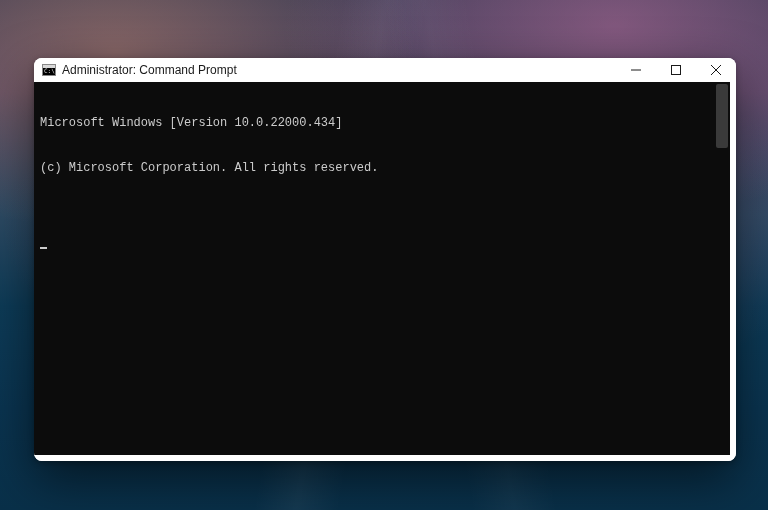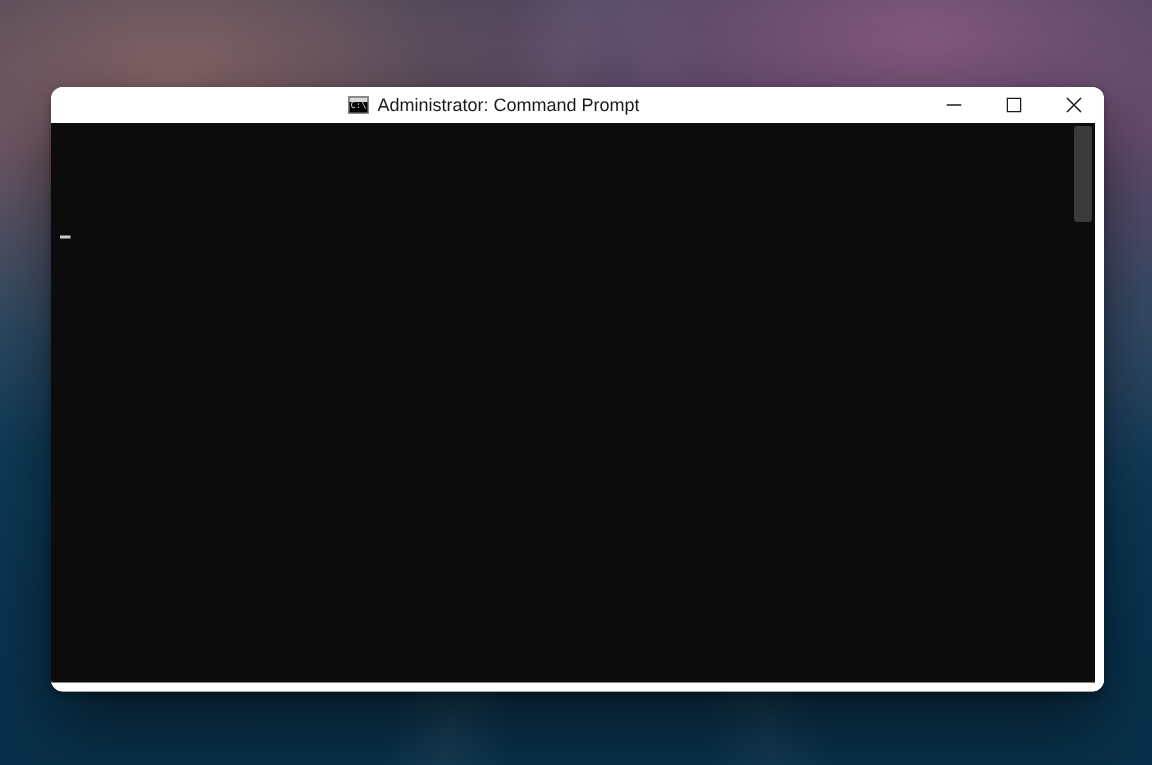--- a/index.html
+++ b/index.html
@@ -43,21 +43,20 @@
       align-items: center;
       user-select: none;
     }
     .titlebar-left {
       display: flex;
       align-items: center;
       padding-left: 8px;
       gap: 6px;
       flex: 1;
       min-width: 0;
-      justify-content: center;
     }
     .app-icon {
       width: 14px; height: 12px;
       background: #000;
       border: 1px solid #888;
       position: relative;
       flex-shrink: 0;
     }
     .app-icon::before{
       content:"";
@@ -142,20 +141,22 @@
       <div class="win-btn close">
         <svg width="10" height="10" viewBox="0 0 10 10">
             <path d="M0 0 L10 10 M10 0 L0 10" stroke="currentColor" stroke-width="1"></path>
           </svg>
       </div>
     </div>
   </div>
 
   <div class="terminal-wrap">
     <div class="terminal">
+      <div class="term-line">Microsoft Windows [Version 10.0.22000.434]</div>
+      <div class="term-line">(c) Microsoft Corporation. All rights reserved.</div>
       <div class="term-line"></div>
       <div class="prompt-row">
         <span class="cursor"></span>
       </div>
       <div class="scrollbar-track"></div>
     </div>
   </div>
 </div>
 
 </body></html>

